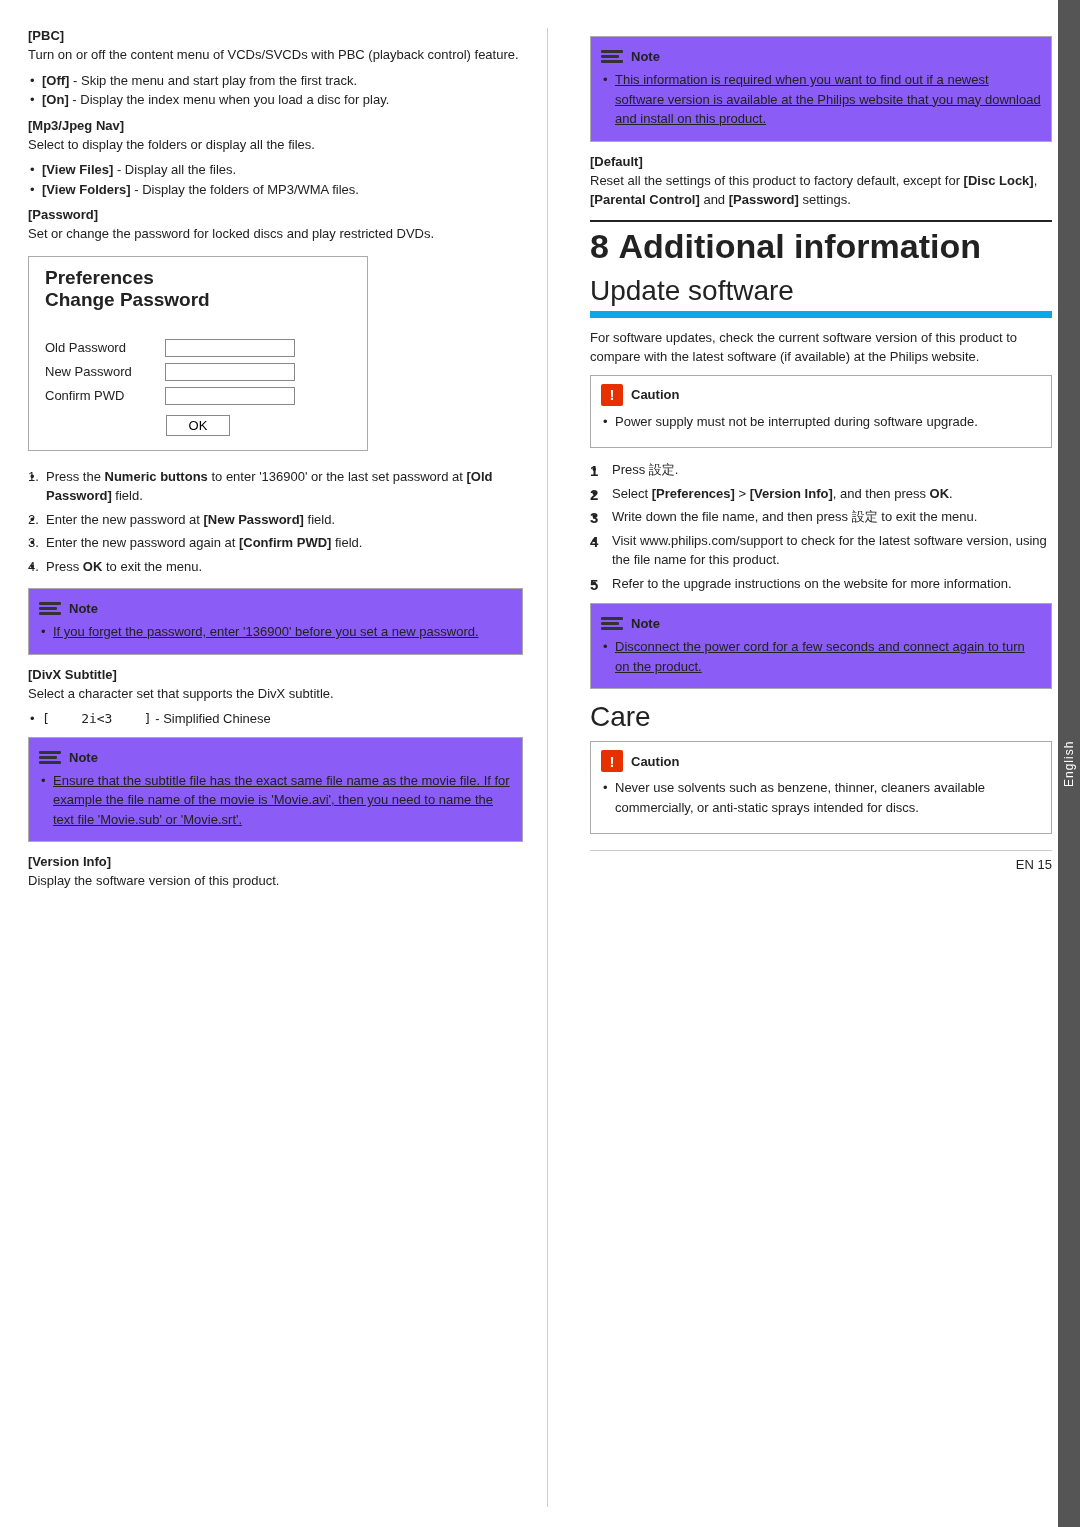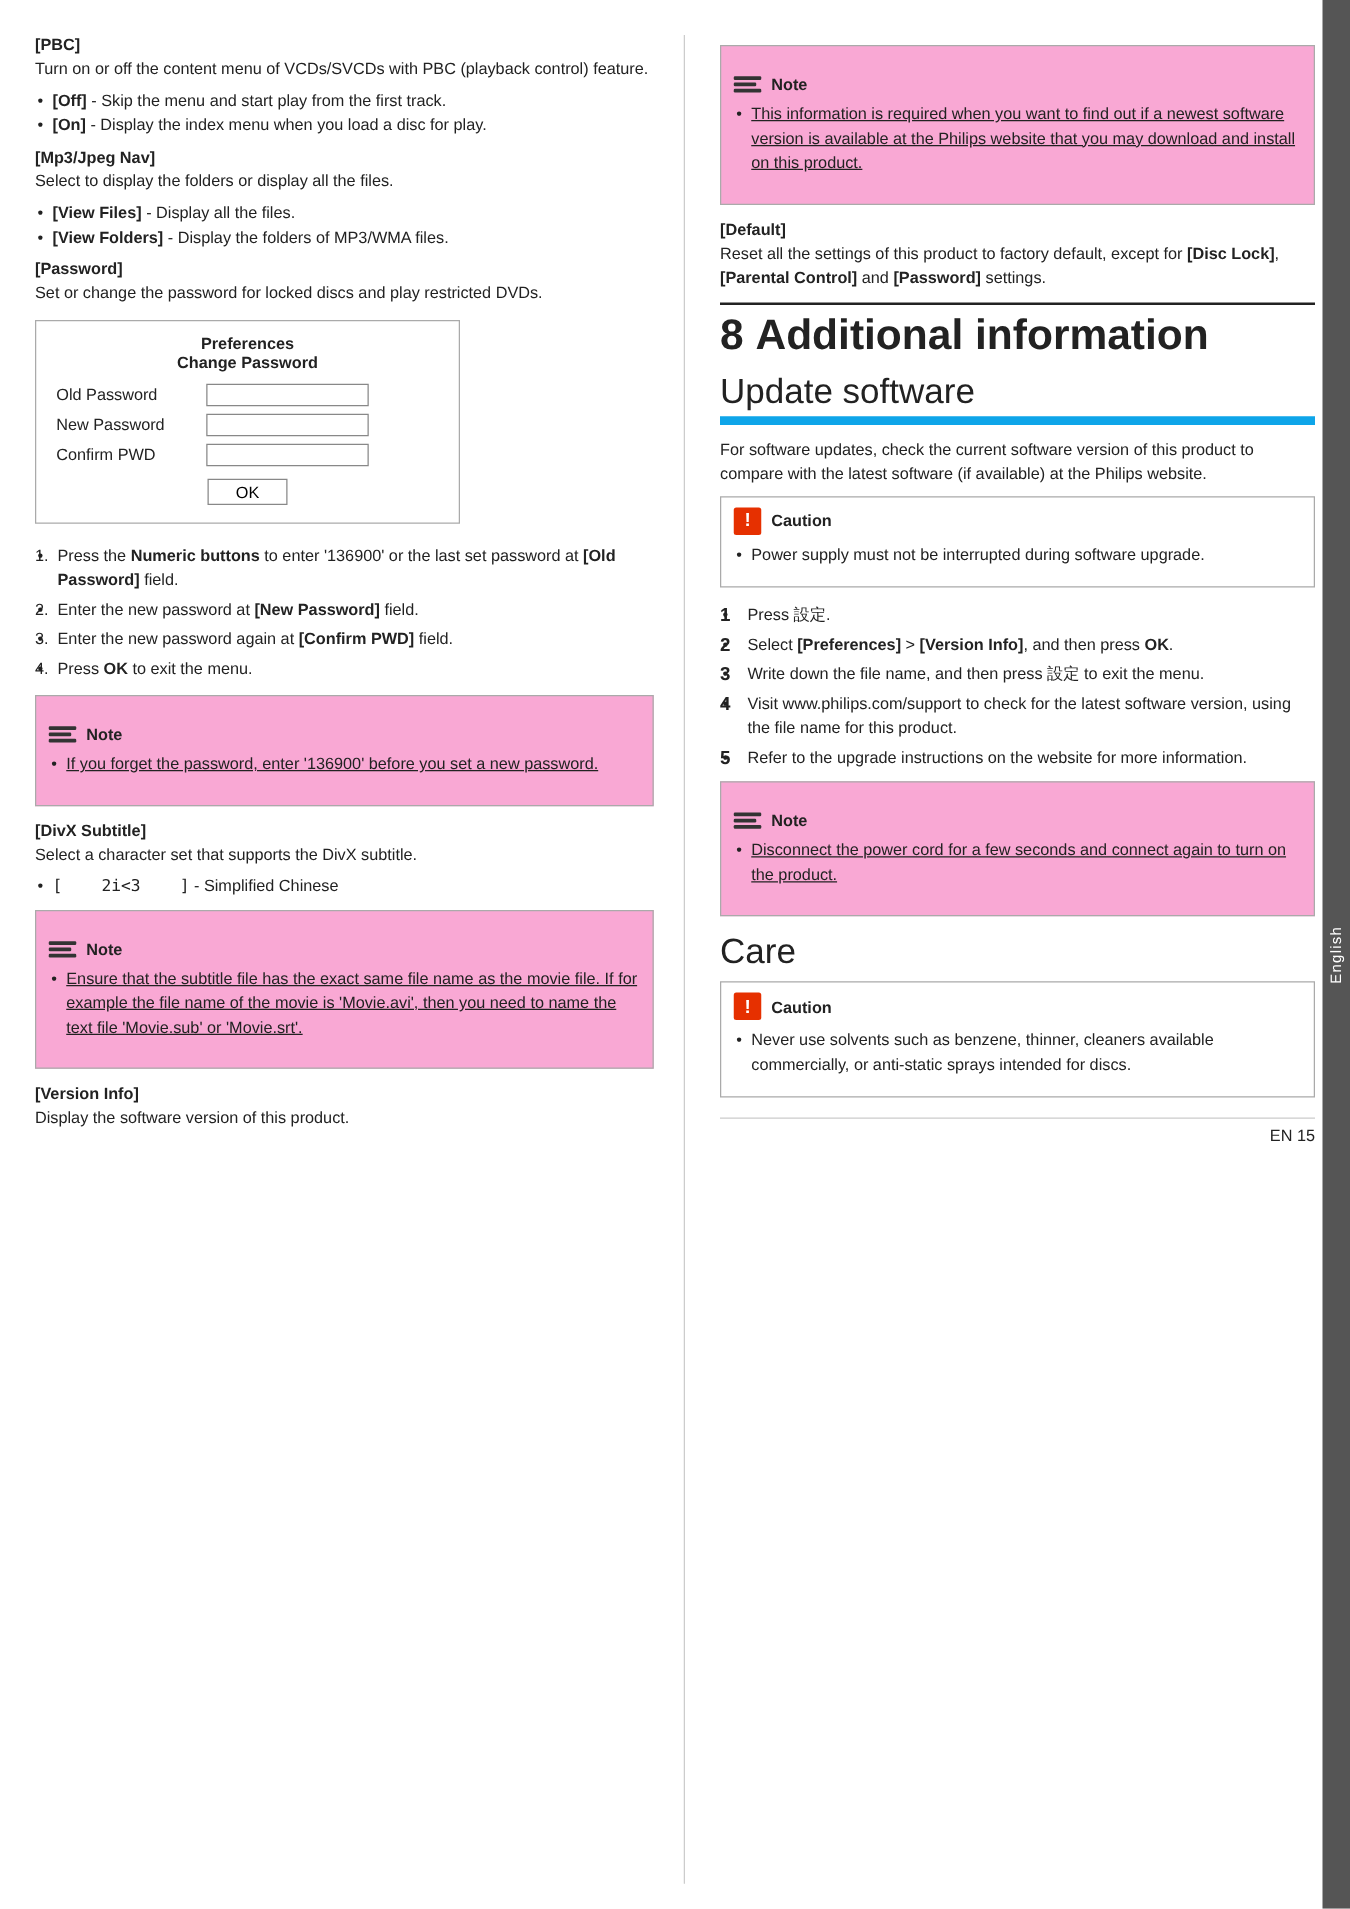--- a/index.html
+++ b/index.html
@@ -36,21 +36,21 @@
       position: absolute;
       right: 0;
       top: 0;
       bottom: 0;
     }
 
     .main-content {
       display: flex;
       flex: 1;
       padding: 28px 28px 20px 28px;
-      gap: 0;
+      gap: 14px;
     }
 
     
     .left-col {
       width: 520px;
       padding-right: 24px;
       border-right: 1px solid #ccc;
     }
 
     
@@ -95,24 +95,23 @@
     .dialog-box {
       border: 1px solid #aaa;
       margin: 12px 0 16px 0;
       padding: 10px 16px 14px 16px;
       background: #fff;
       width: 340px;
     }
 
     .dialog-title {
       font-weight: bold;
-      font-size: 13px;
-      margin-bottom: 10px;
+      font-size: 19px;
+      margin-bottom: 28px;
       border-bottom: none;
-      text-align: center;
     }
 
     .dialog-row {
       display: flex;
       align-items: center;
       margin-bottom: 6px;
     }
 
     .dialog-label {
       font-size: 13px;
@@ -158,23 +157,23 @@
 
     .num-list li .num {
       position: absolute;
       left: 0;
       font-weight: normal;
     }
 
     
     .note-box {
       border: 1px solid #aaa;
-      padding: 23px 10px;
+      padding: 12px 10px;
       margin: 8px 0 12px 0;
-      background: #f9a8d4;
+      background: #8b5cf6;
     }
 
     .note-box-header {
       display: flex;
       align-items: center;
       margin-bottom: 6px;
       gap: 8px;
     }
 
     .note-icon {

